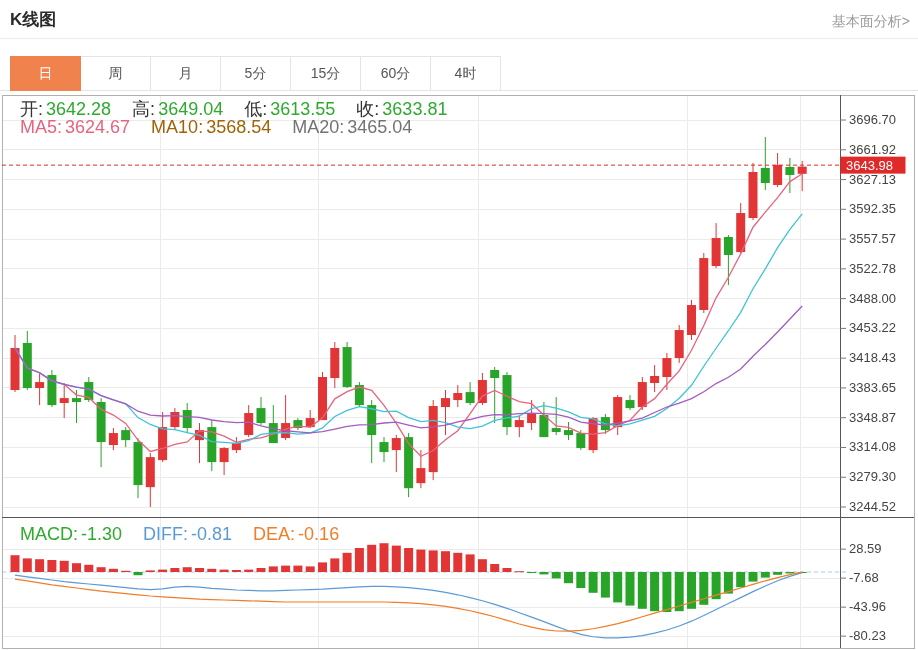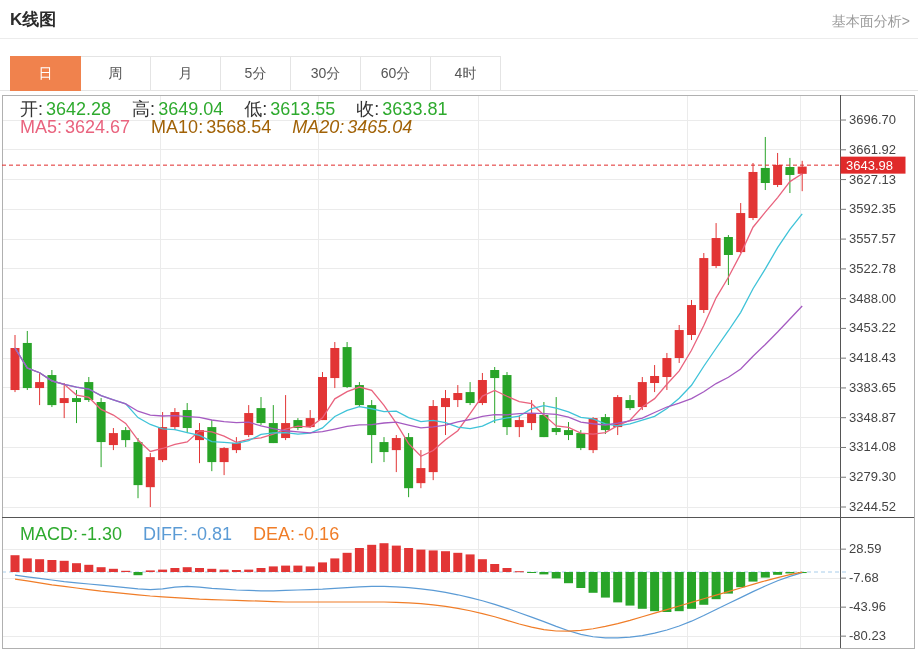--- a/index.html
+++ b/index.html
@@ -19,40 +19,40 @@
   .tab.active{background:#f0824d;border-color:#f0824d;color:#fff;position:relative;z-index:2;}
   .info-row{position:absolute;left:20px;font-size:18px;white-space:nowrap;z-index:5;}
   .info-ohlc{top:97px;}
   .info-ma{top:117px;}
   .info-macd{top:524px;}
   .info-row .pair{margin-right:16px;}
   .lbl{color:#333;}
   .val-green,.c-green{color:#2eaa2e;}
   .c-ma5{color:#e9637e;}
   .c-ma10{color:#a16207;}
-  .c-ma20{color:#a16207;font-style:italic;}
+  .c-ma20{color:#737373;}
   .c-diff{color:#5b9bd5;}
   .c-dea{color:#f07d28;text-align:center;}
   .val{margin-left:3px;}
   #chart-svg{position:absolute;left:0;top:0;z-index:1;}
   #chart-svg text{font-family:"Liberation Sans","DejaVu Sans",sans-serif;}
 </style>
 </head>
 <body>
 
 <div class="page-title">K线图</div>
 <a class="fund-link">基本面分析&gt;</a>
 <div class="header-divider"></div>
 
 <div class="tabbar">
   <div class="tab active">日</div>
   <div class="tab">周</div>
   <div class="tab">月</div>
   <div class="tab">5分</div>
-  <div class="tab">30分</div>
+  <div class="tab">15分</div>
   <div class="tab">60分</div>
   <div class="tab">4时</div>
 </div>
 <div class="tab-underline"></div>
 
 <svg id="chart-svg" width="918" height="650">
     <g shape-rendering="crispEdges">
       <line x1="2" y1="120.02524604193428" x2="840" y2="120.02524604193428" stroke="#ebebeb"></line>
       <line x1="2" y1="149.7899015832263" x2="840" y2="149.7899015832263" stroke="#ebebeb"></line>
       <line x1="2" y1="179.56311510483516" x2="840" y2="179.56311510483516" stroke="#ebebeb"></line>

